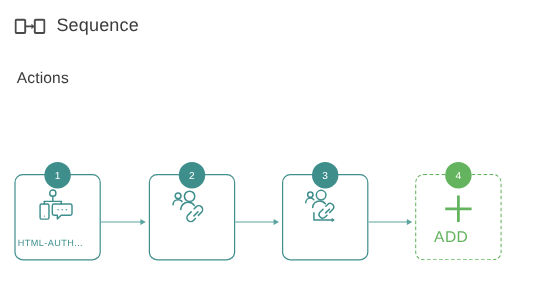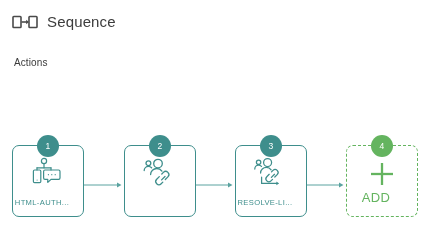--- a/index.html
+++ b/index.html
@@ -37,21 +37,21 @@
     letter-spacing: 0.15px;
     line-height: 16px;
     white-space: nowrap;
   }
 
   
   #actions-label {
     position: absolute;
     left: 14px;
     top: 57px;
-    font-size: 10px;
+    font-size: 13px;
     color: #3a3a3a;
     letter-spacing: 0.1px;
   }
 
   
   #flow {
     position: absolute;
     left: 0;
     top: 130px;
     width: 444px;
@@ -206,21 +206,20 @@
       <circle cx="5.6" cy="5.2" r="2.2"></circle>
       <path d="M1.8 12c0-2.2 1.7-3.9 3.8-3.9 1.2 0 2.2.5 2.9 1.3"></path>
       <circle cx="14.6" cy="5.6" r="4"></circle>
       <path d="M7.6 16c0-3.2 2.6-5.6 5.8-5.6 2 0 3.7.9 4.7 2.4"></path>
       <path d="M16.2 17.3l-2.4 2.4a3 3 0 0 0 0 4.2 3 3 0 0 0 4.2 0l1.5-1.5"></path>
       <path d="M21.8 20l2.4-2.4a3 3 0 0 0 0-4.2 3 3 0 0 0-4.2 0l-1.5 1.5"></path>
       <path d="M18.4 20.4l3.1-3.1"></path>
       <path d="M8.6 20.2v6.2h16.4"></path>
       <path d="M23.4 24.5l2.4 1.9-2.4 1.9z" fill="#3e8e8c" stroke="none"></path>
     </svg>
-    <div class="node-label">RESOLVE-LI...</div>
   </div>
 
   <div class="node add-node" style="left:346px;">
     <div class="badge badge-add">4</div>
     <svg class="node-icon" viewBox="0 0 34 30" fill="none" stroke="#64b45f" stroke-width="2.3" stroke-linecap="butt">
       <path d="M17 4v22"></path>
       <path d="M6 15h22"></path>
     </svg>
     <div class="node-label">ADD</div>
   </div>

